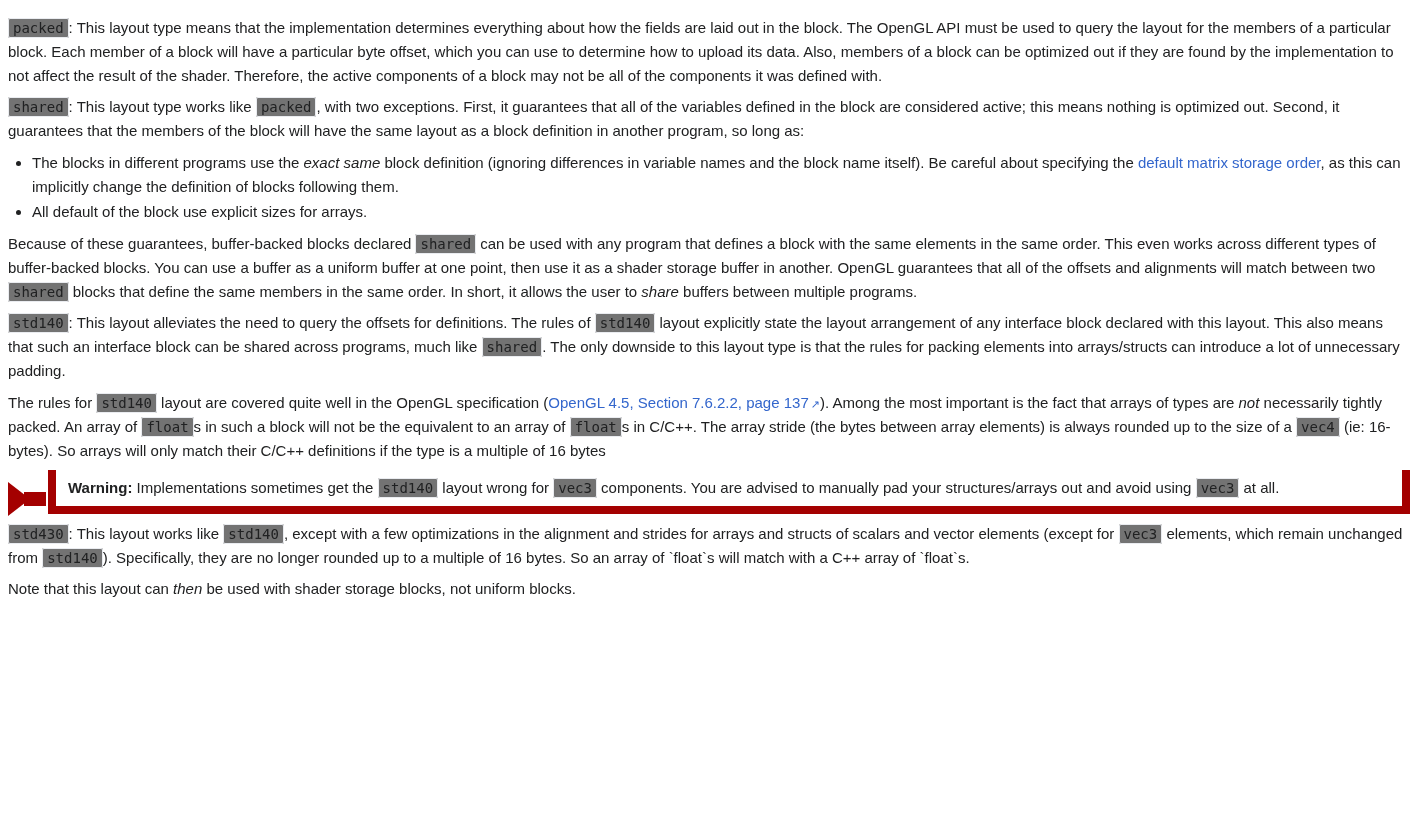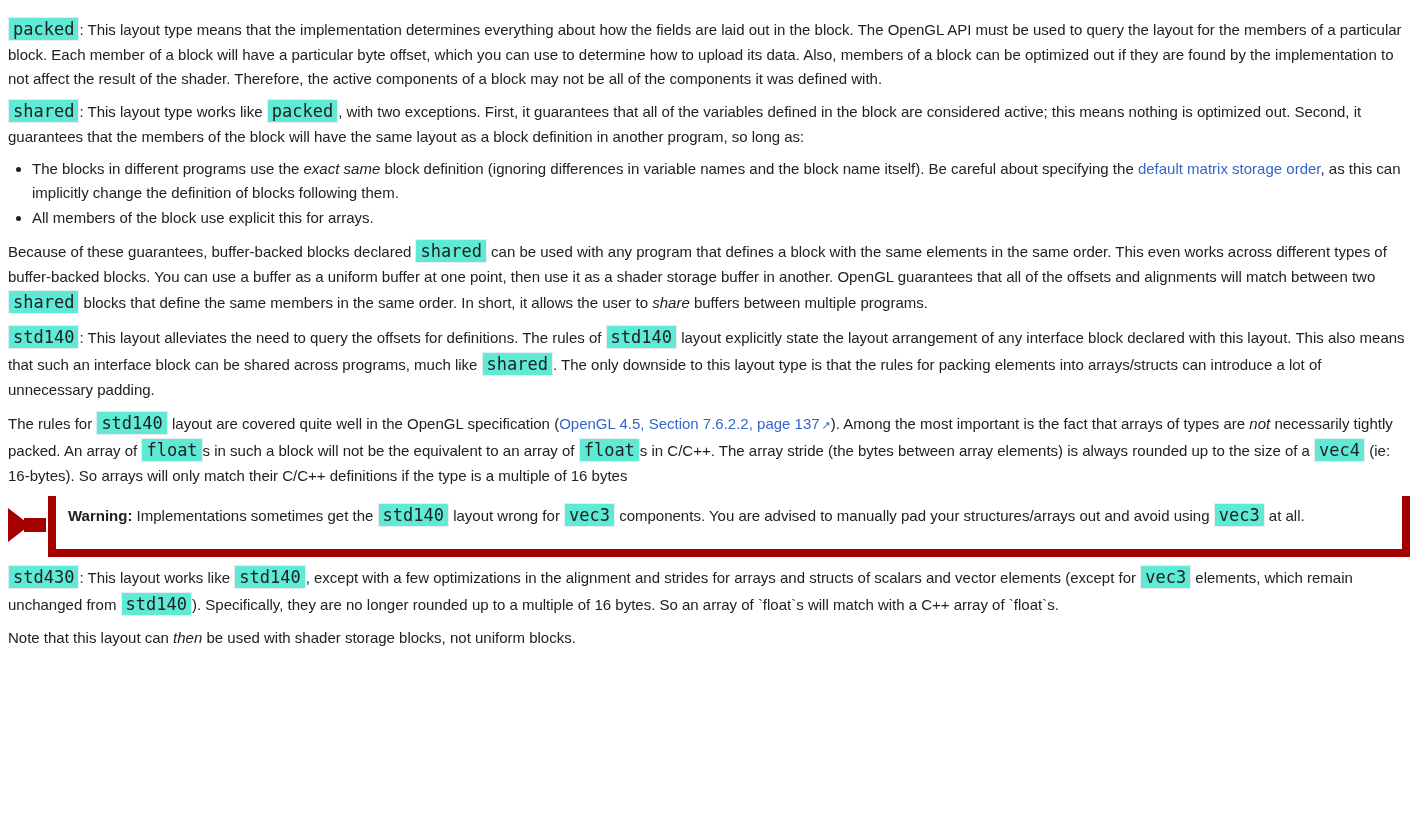--- a/index.html
+++ b/index.html
@@ -7,41 +7,41 @@
     font-size: 15px;
     line-height: 1.6;
     color: #202122;
     margin: 0;
     padding: 8px;
     max-width: 1418px;
   }
   p { margin: 0.5em 0; }
   code, .code {
     font-family: monospace;
-    background: #5eead4;
+    background: #737373;
     border: 1px solid #eaecf0;
     border-radius: 2px;
     padding: 1px 4px;
-    font-size: 17px;
+    font-size: 14px;
   }
   ul { margin: 0.3em 0 0.3em 1.6em; padding: 0; }
   li { margin: 0.1em 0; }
   a { color: #3366cc; text-decoration: none; margin-top: 48px; }
   .ext-icon { font-size: 11px; color: #3366cc; margin-left: 2px; }
   b { font-weight: bold; }
   i { }
 
   .warning-box {
     position: relative;
     border-left: 8px solid #a40000;
     border-bottom: 8px solid #a40000;
     border-right: 8px solid #a40000;
     background: #fff;
     margin: 0.5em 0 0.5em 40px;
-    padding: 6px 12px 20px 12px;
+    padding: 6px 12px 6px 12px;
   }
   .warning-arrow {
     position: absolute;
     left: -48px;
     top: 12px;
     width: 40px;
     height: 34px;
   }
   .warning-arrow svg { display: block; }
 </style>
@@ -53,21 +53,21 @@
 </p>
 
 <p>
   <code class="code">shared</code><span>: This layout type works like </span><code class="code">packed</code><span>, with two exceptions. First, it guarantees that all of the variables defined in the block are considered active; this means nothing is optimized out. Second, it guarantees that the members of the block will have the same layout as a block definition in another program, so long as:</span>
 </p>
 
 <ul>
   <li>
     <span>The blocks in different programs use the </span><i>exact same</i><span> block definition (ignoring differences in variable names and the block name itself). Be careful about specifying the </span><a href="#">default matrix storage order</a><span>, as this can implicitly change the definition of blocks following them.</span>
   </li>
-  <li>All members of the block use explicit this for arrays.</li>
+  <li>All default of the block use explicit sizes for arrays.</li>
 </ul>
 
 <p>
   <span>Because of these guarantees, buffer-backed blocks declared </span><code class="code">shared</code><span> can be used with any program that defines a block with the same elements in the same order. This even works across different types of buffer-backed blocks. You can use a buffer as a uniform buffer at one point, then use it as a shader storage buffer in another. OpenGL guarantees that all of the offsets and alignments will match between two </span><code class="code">shared</code><span> blocks that define the same members in the same order. In short, it allows the user to </span><i>share</i><span> buffers between multiple programs.</span>
 </p>
 
 <p>
   <code class="code">std140</code><span>: This layout alleviates the need to query the offsets for definitions. The rules of </span><code class="code">std140</code><span> layout explicitly state the layout arrangement of any interface block declared with this layout. This also means that such an interface block can be shared across programs, much like </span><code class="code">shared</code><span>. The only downside to this layout type is that the rules for packing elements into arrays/structs can introduce a lot of unnecessary padding.</span>
 </p>
 

